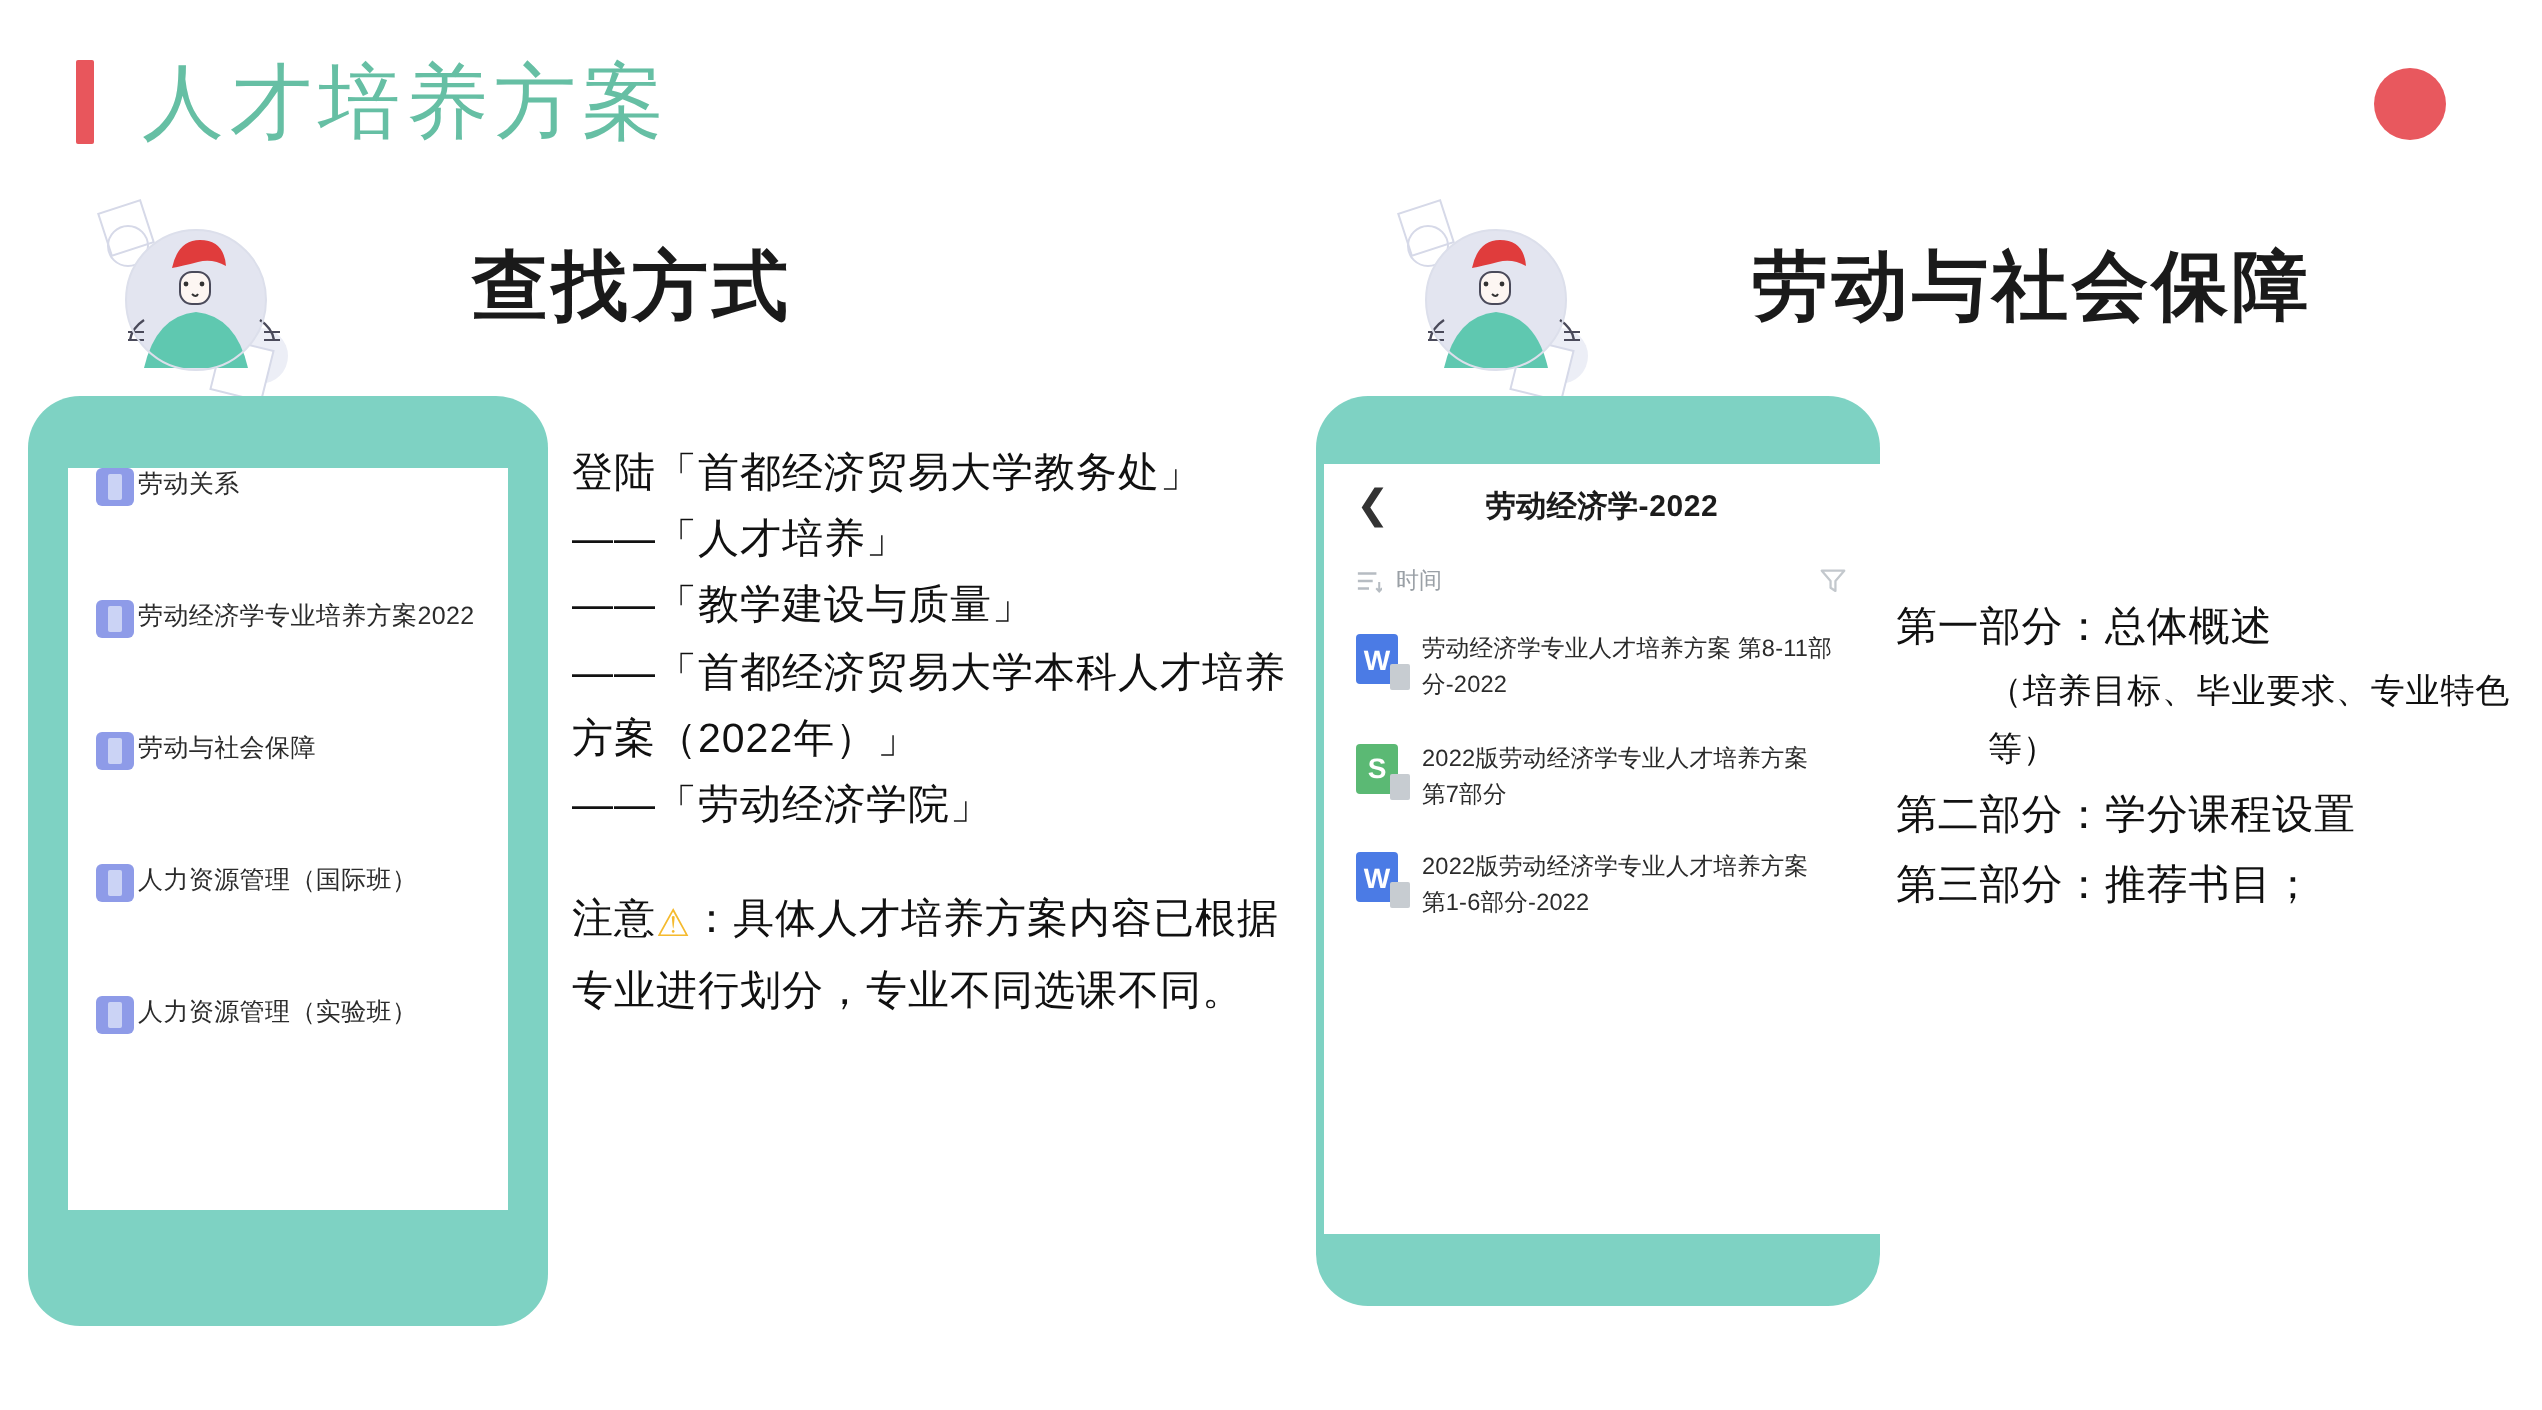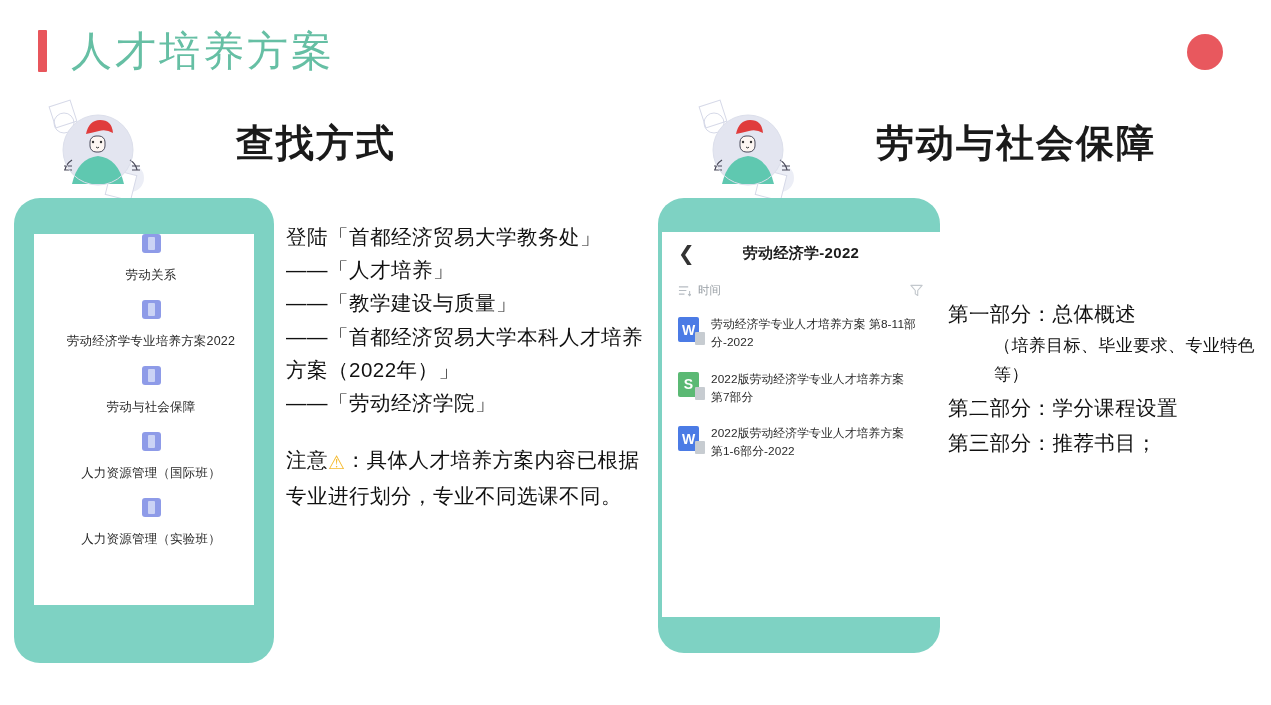--- a/index.html
+++ b/index.html
@@ -62,22 +62,22 @@
     background:#ffffff;
   }
   #screen-right{
     position:absolute;left:4px;top:34px;
     width:278px;height:385px;
     background:#ffffff;
   }
 
   
   .folder-row{
-    display:flex;align-items:center;gap:14px;
-    height:66px;padding-left:14px;flex-direction:column;
+    display:flex;gap:2px;
+    height:66px;padding-left:14px;
   }
   .folder-icon{
     width:19px;height:19px;flex:0 0 19px;
     border-radius:3px;
     background:#8E9BE8;
     position:relative;
   }
   .folder-icon::before{
     content:"";position:absolute;
     left:6px;top:3px;width:7px;height:13px;

